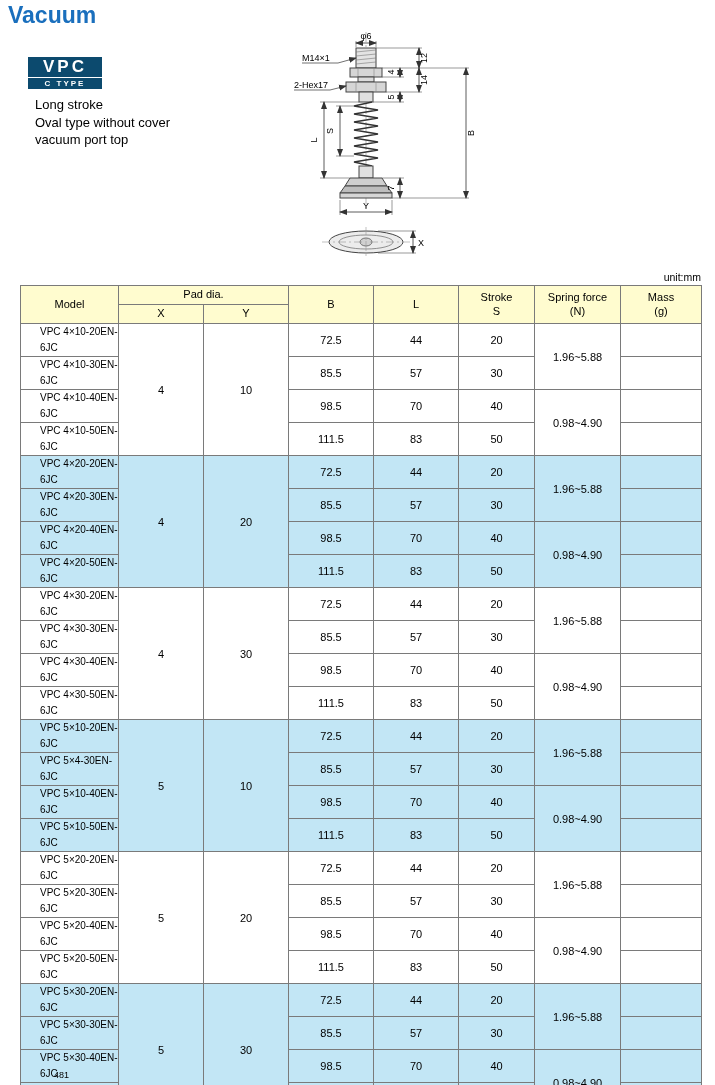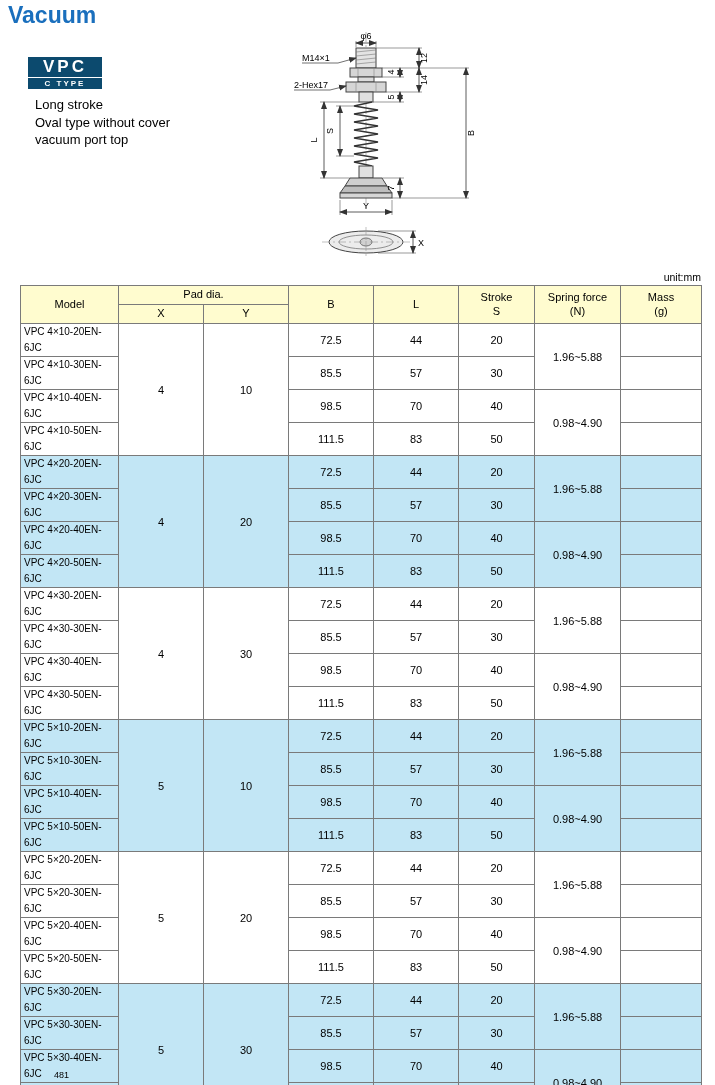--- a/index.html
+++ b/index.html
@@ -19,21 +19,21 @@
 
   .diagram { position:absolute; left:266px; top:28px; }
   .diagram text { font-family:"Liberation Sans", sans-serif; fill:#000; font-size:9px; }
 
   .unit-label { position:absolute; right:14px; top:271px; font-size:10.5px; }
 
   table.spec { position:absolute; left:20px; top:285px; border-collapse:collapse; table-layout:fixed; border:1px solid #4a4a4a; }
   .spec th, .spec td { border:1px solid #7a7a7a; text-align:center; padding:0; font-size:11px; }
   .spec thead th { background:#fffccf; font-weight:normal; height:18px; line-height:1.25; }
   .spec td { height:16px; line-height:16px; background:#ffffff; }
-  .spec td.model { text-align:left; padding-left:3px; font-size:10px; }
+  .spec td.model { text-align:left; padding-left:19px; font-size:10px; }
   .spec tr.shaded td { background:#c2e6f5; }
 
   .page-num { position:absolute; left:6px; bottom:5px; font-size:9px;margin-left:48px; }
 </style>
 </head>
 <body>
 
 <div class="title-row">
   <span class="title-main">Vacuum</span>
 </div>
@@ -293,21 +293,21 @@
         <td class="model">VPC 5×10-20EN-6JC</td>
         <td rowspan="4">5</td>
         <td rowspan="4">10</td>
         <td>72.5</td>
         <td>44</td>
         <td>20</td>
         <td rowspan="2">1.96~5.88</td>
         <td></td>
       </tr>
       <tr class="shaded">
-        <td class="model">VPC 5×10-30EN-6JC</td>
+        <td class="model">VPC 5×4-30EN-6JC</td>
         <td>85.5</td>
         <td>57</td>
         <td>30</td>
         <td></td>
       </tr>
       <tr class="shaded">
         <td class="model">VPC 5×10-40EN-6JC</td>
         <td>98.5</td>
         <td>70</td>
         <td>40</td>

